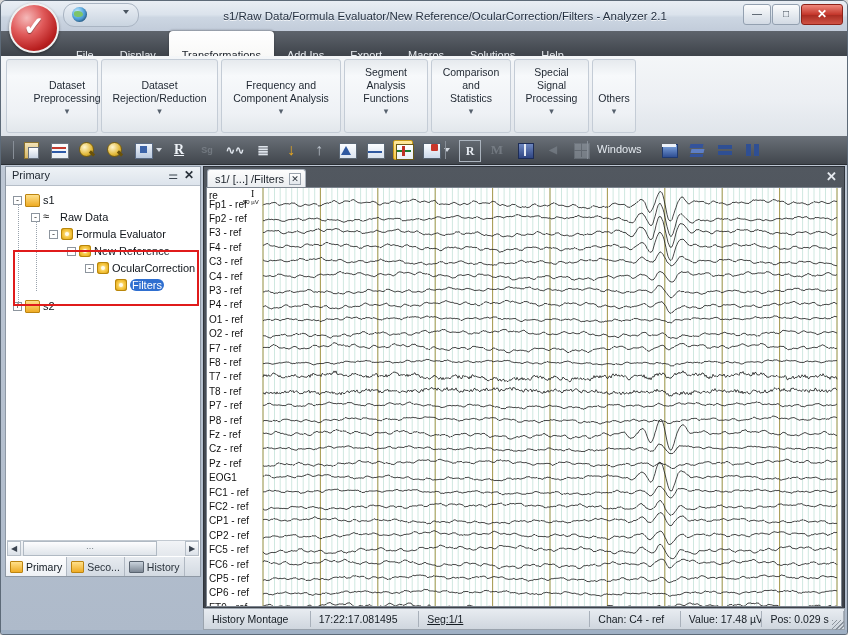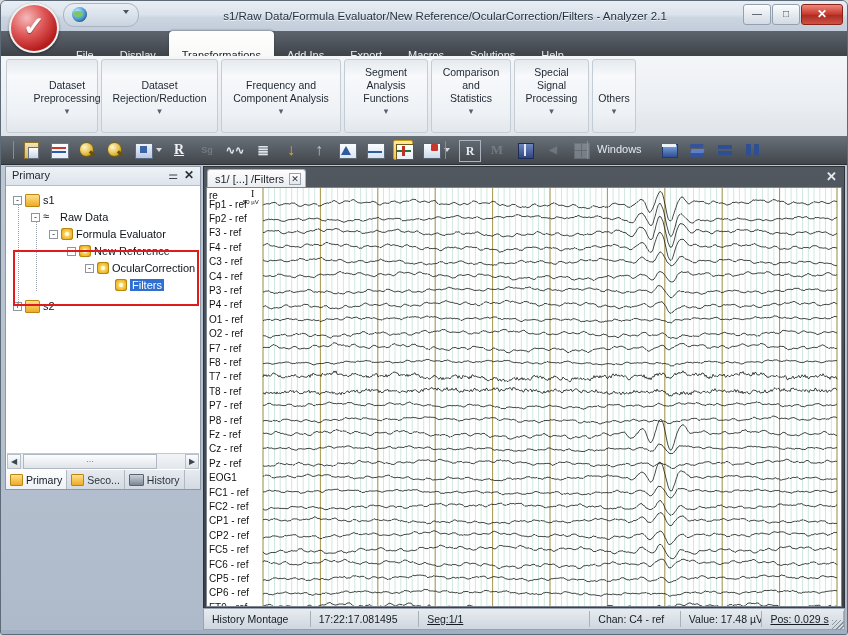--- a/index.html
+++ b/index.html
@@ -133,21 +133,21 @@
 
   
   .g-wave{background:
      linear-gradient(#fdfdfd,#e8eef4);
      border:1px solid #6d7681;}
   .g-mag{border-radius:50%;background:radial-gradient(circle at 35% 32%,#fff6cf,#e3b93a 60%,#9c7a12);
      border:1px solid #7a5f0d;}
 
   
   #leftpanel{
-    position:absolute;left:4px;top:165px;width:196px;height:324px;
+    position:absolute;left:4px;top:165px;width:196px;height:411px;
     background:#ffffff;border:1px solid #8e98a4;
     box-sizing:border-box;
   }
   #lpheader{
     position:absolute;left:0;top:0;width:100%;height:18px;
     background:linear-gradient(#eef2f6,#dde4ec);
     border-bottom:1px solid #b6bec8;
   }
   #lpheader .t{position:absolute;left:6px;top:2px;font-size:11px;color:#222a33;}
   #lpheader .pin{position:absolute;right:22px;top:2px;font-size:11px;color:#3a444f;}
@@ -175,21 +175,21 @@
   }
   .tnode .folder{
     display:inline-block;width:13px;height:11px;margin-right:3px;vertical-align:middle;
     background:linear-gradient(#ffe08a,#eeab24);border:1px solid #bc8410;border-radius:1px 2px 1px 1px;
   }
   .tnode .waves{
     display:inline-block;width:14px;height:12px;margin-right:3px;vertical-align:middle;
     color:#111;font-size:11px;line-height:11px;overflow:hidden;
   }
   .tnode .lbl{vertical-align:middle;}
-  .tnode .lbl.sel{background:#2f6fd0;color:#fff;padding:0 2px;}
+  .tnode .lbl.sel{background:#2f6fd0;color:#fff;padding:0 2px;border-radius:6px;}
   .tline{position:absolute;border-left:1px dotted #9aa3ad;}
   #redbox{
     position:absolute;left:6px;top:64px;width:186px;height:56px;
     border:2px solid #e01b1b;box-sizing:border-box;pointer-events:none;
   }
   #lpscroll{
     position:absolute;left:1px;bottom:20px;width:192px;height:15px;
     background:linear-gradient(#f2f4f7,#e3e7ec);border-top:1px solid #c2c9d1;
   }
   #lpscroll .arr{position:absolute;top:0;width:14px;height:15px;text-align:center;
@@ -679,17 +679,17 @@
         </svg>
     </div>
   </div>
 
   <div id="statusbar">
       <div class="scell" style="width: 118px;">History Montage</div>
       <div class="scell" style="width: 120px;">17:22:17.081495</div>
       <div class="scell" style="width: 190px; text-decoration: underline;">Seg:1/1</div>
       <div class="scell" style="width: 100px;">Chan:  C4 - ref</div>
       <div class="scell" style="width: 90px;">Value: 17.48 µV</div>
-      <div class="scell" style="width: 90px; text-decoration: underline;">Pos:  0.029 s</div>
+      <div class="scell" style="width: 90px;">Pos:  0.029 s</div>
     </div>
   <div id="grip"></div>
   <div id="botstrip"></div>
 </div>
 
 </body></html>

